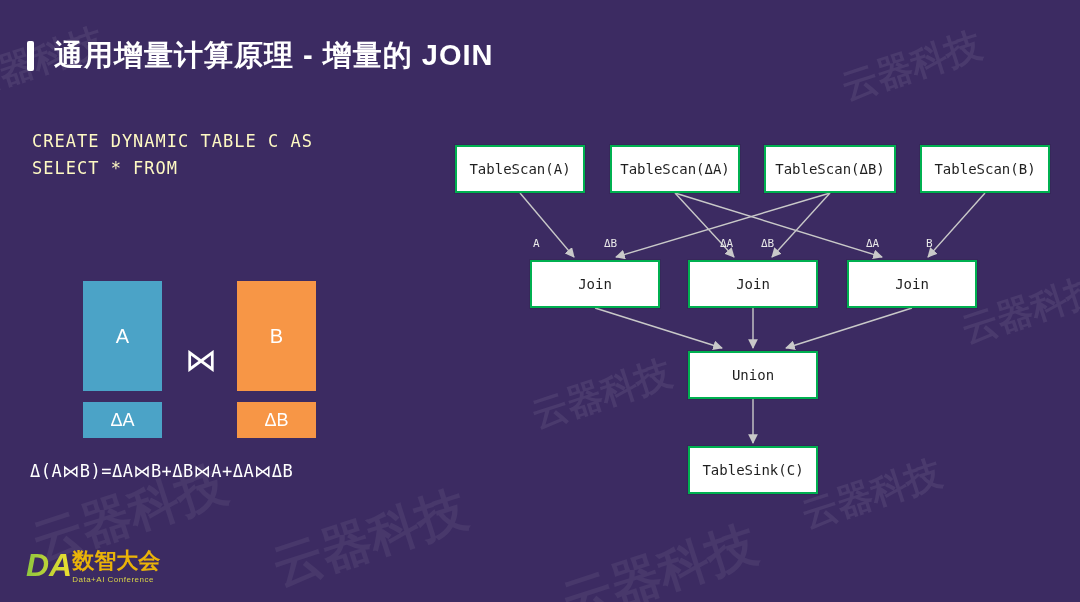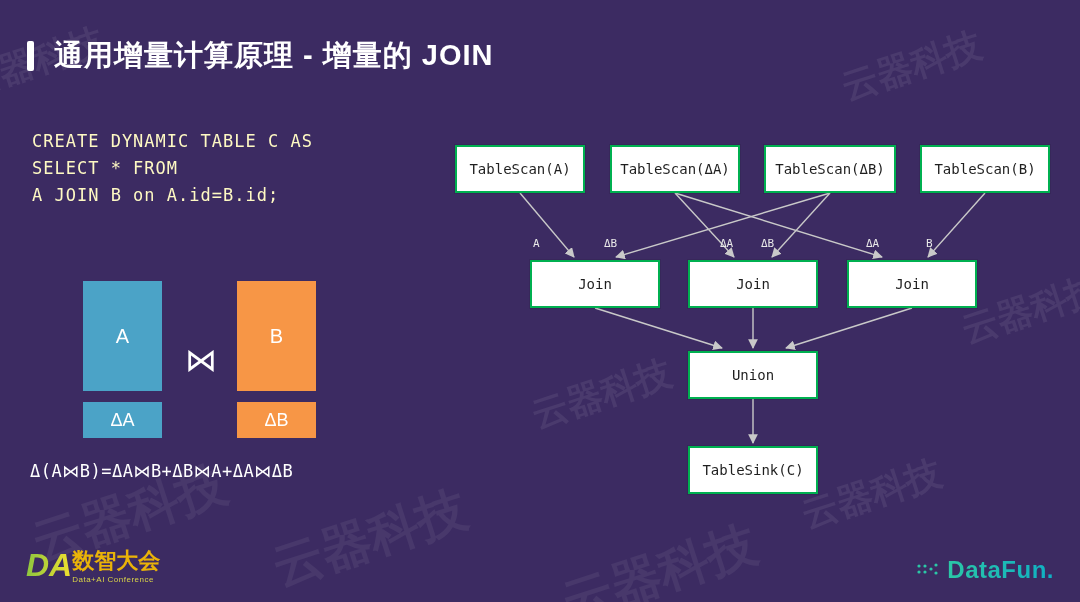--- a/index.html
+++ b/index.html
@@ -94,21 +94,20 @@
   <span class="wm" style="left:800px;top:470px;">云器科技</span>
 
   <div class="title-wrap">
     <div class="title-bar"></div>
     <h1 class="title-text">通用增量计算原理 - 增量的 JOIN</h1>
   </div>
 
   <div class="code-block">
     <div>CREATE DYNAMIC TABLE C AS</div>
     <div>SELECT * FROM</div>
-    <div>A JOIN B on A.id=B.id;</div>
   </div>
 
   <div class="tbox a">
     <span>A</span>
   </div>
   <div class="tbox da">
     <span>ΔA</span>
   </div>
   <div class="bowtie">⋈</div>
   <div class="tbox b">
@@ -156,28 +155,14 @@
   <div class="dbox" style="left:688px;top:351px;width:130px;height:48px;">Union</div>
 
   <div class="footer-left">
     <span class="da-logo">DA</span>
     <span class="da-text-wrap">
       <span class="da-title">数智大会</span>
       <span class="da-sub">Data+AI Conference</span>
     </span>
   </div>
 
-  <div class="footer-right">
-    <svg width="26" height="20" viewBox="0 0 26 20">
-      <g fill="#2BC7A6">
-        <circle cx="4" cy="6" r="1.6"></circle>
-        <circle cx="10" cy="6" r="1.6"></circle>
-        <circle cx="4" cy="12" r="1.6"></circle>
-        <circle cx="10" cy="12" r="1.6"></circle>
-        <circle cx="16" cy="9" r="1.6"></circle>
-        <circle cx="21" cy="5" r="1.6"></circle>
-        <circle cx="21" cy="13" r="1.6"></circle>
-      </g>
-    </svg>
-    <span class="datafun-text">DataFun.</span>
-  </div>
 
 </div>
 
 </body></html>

